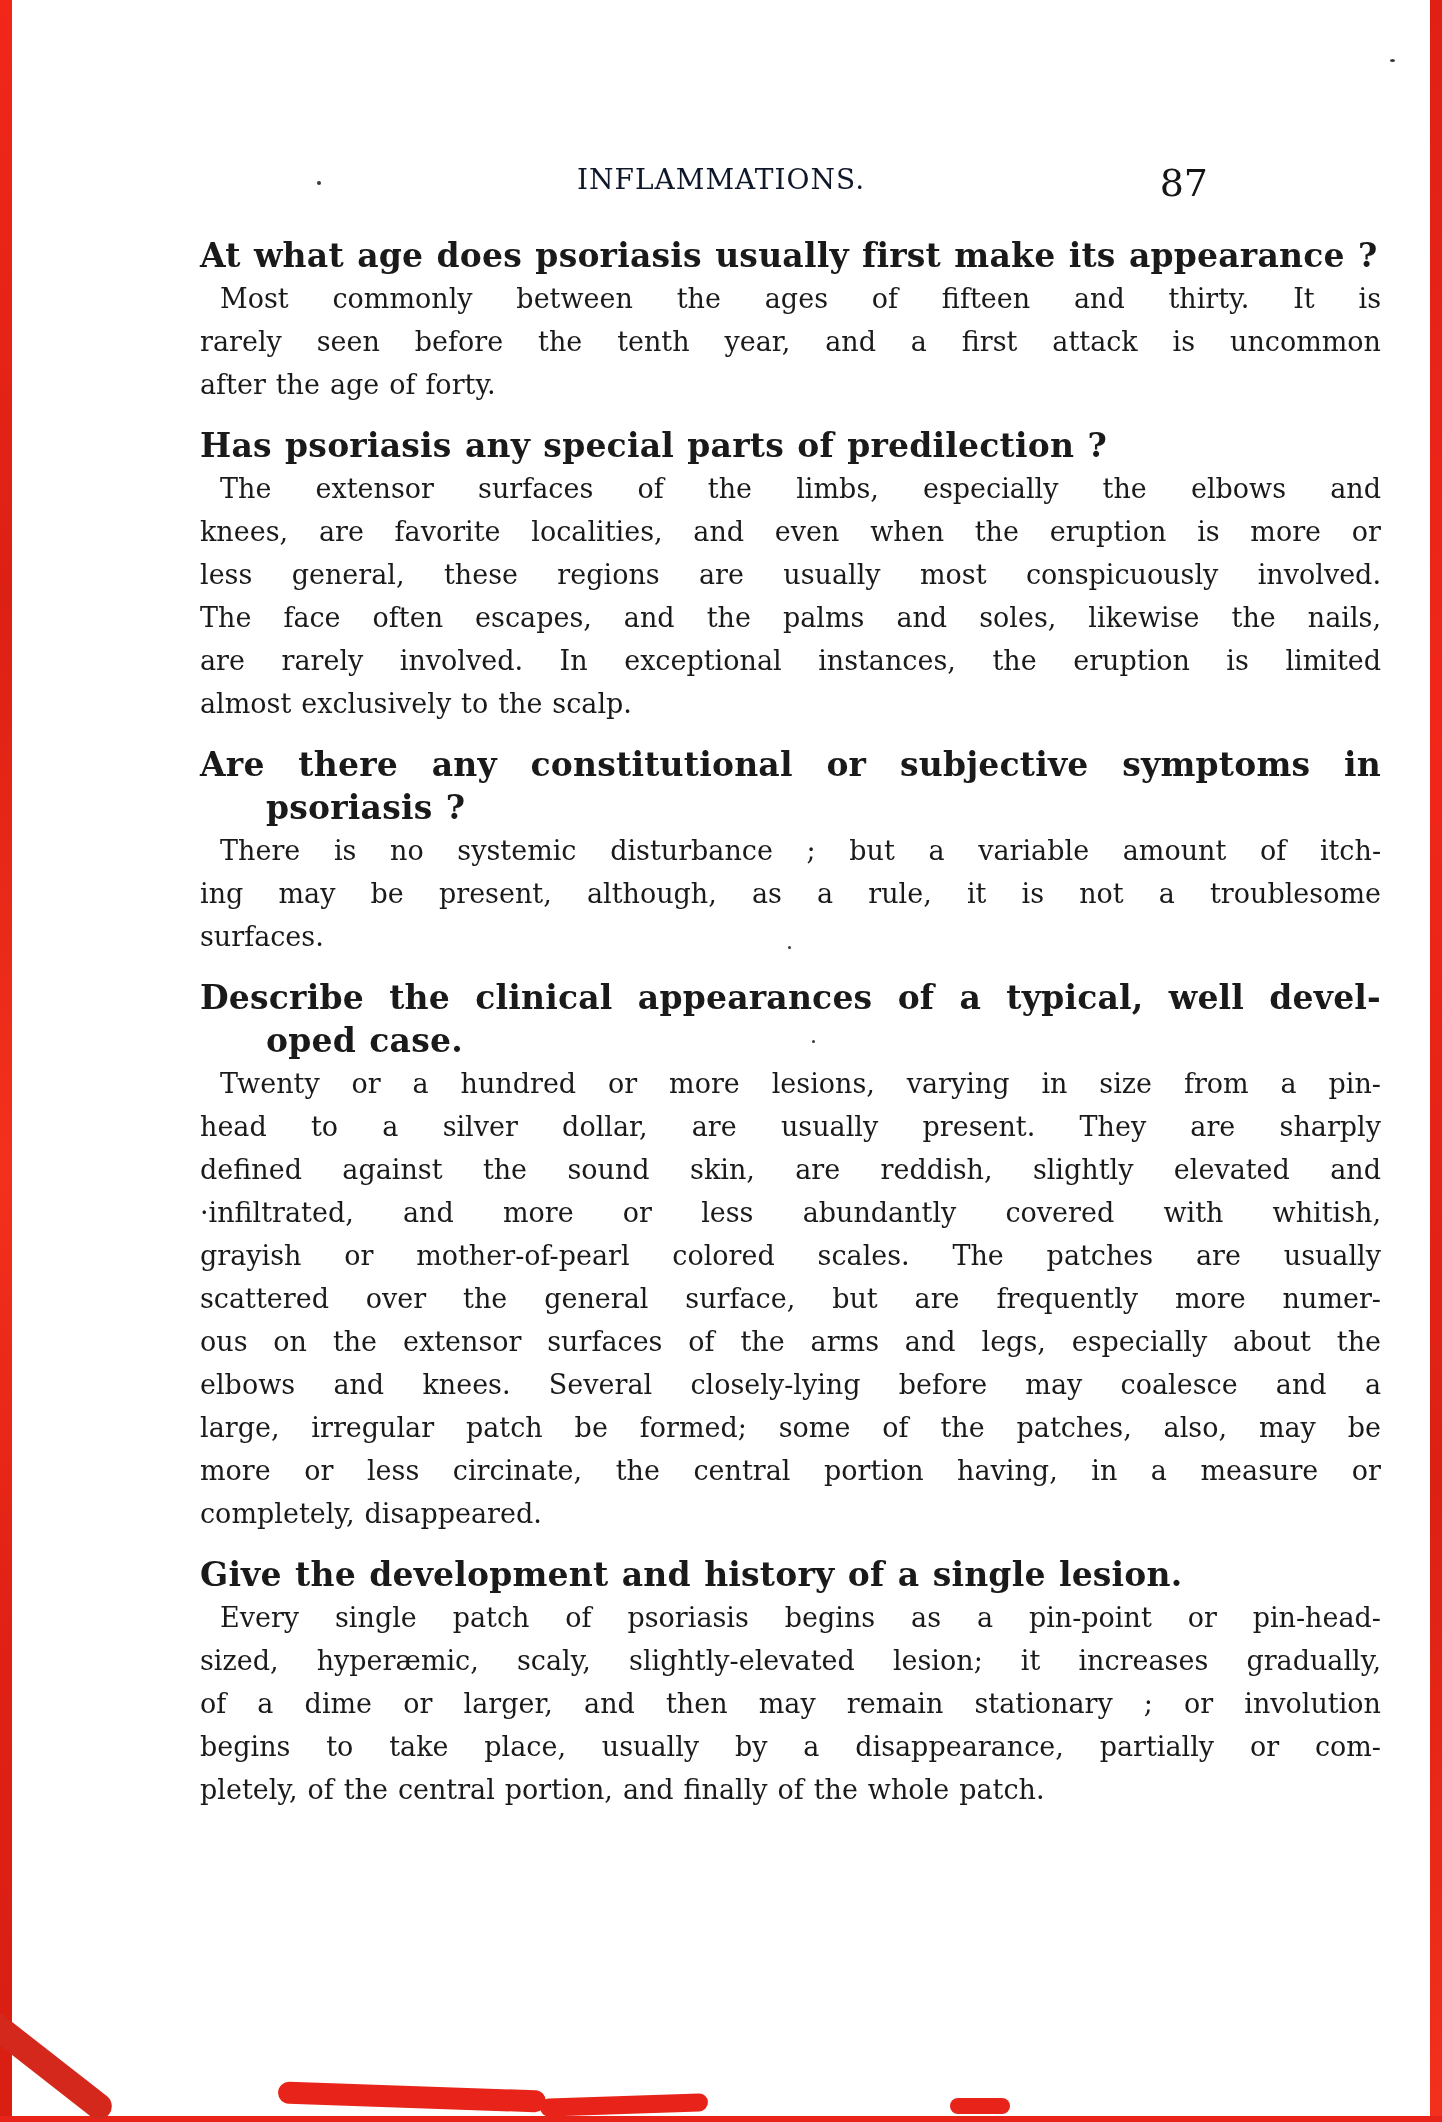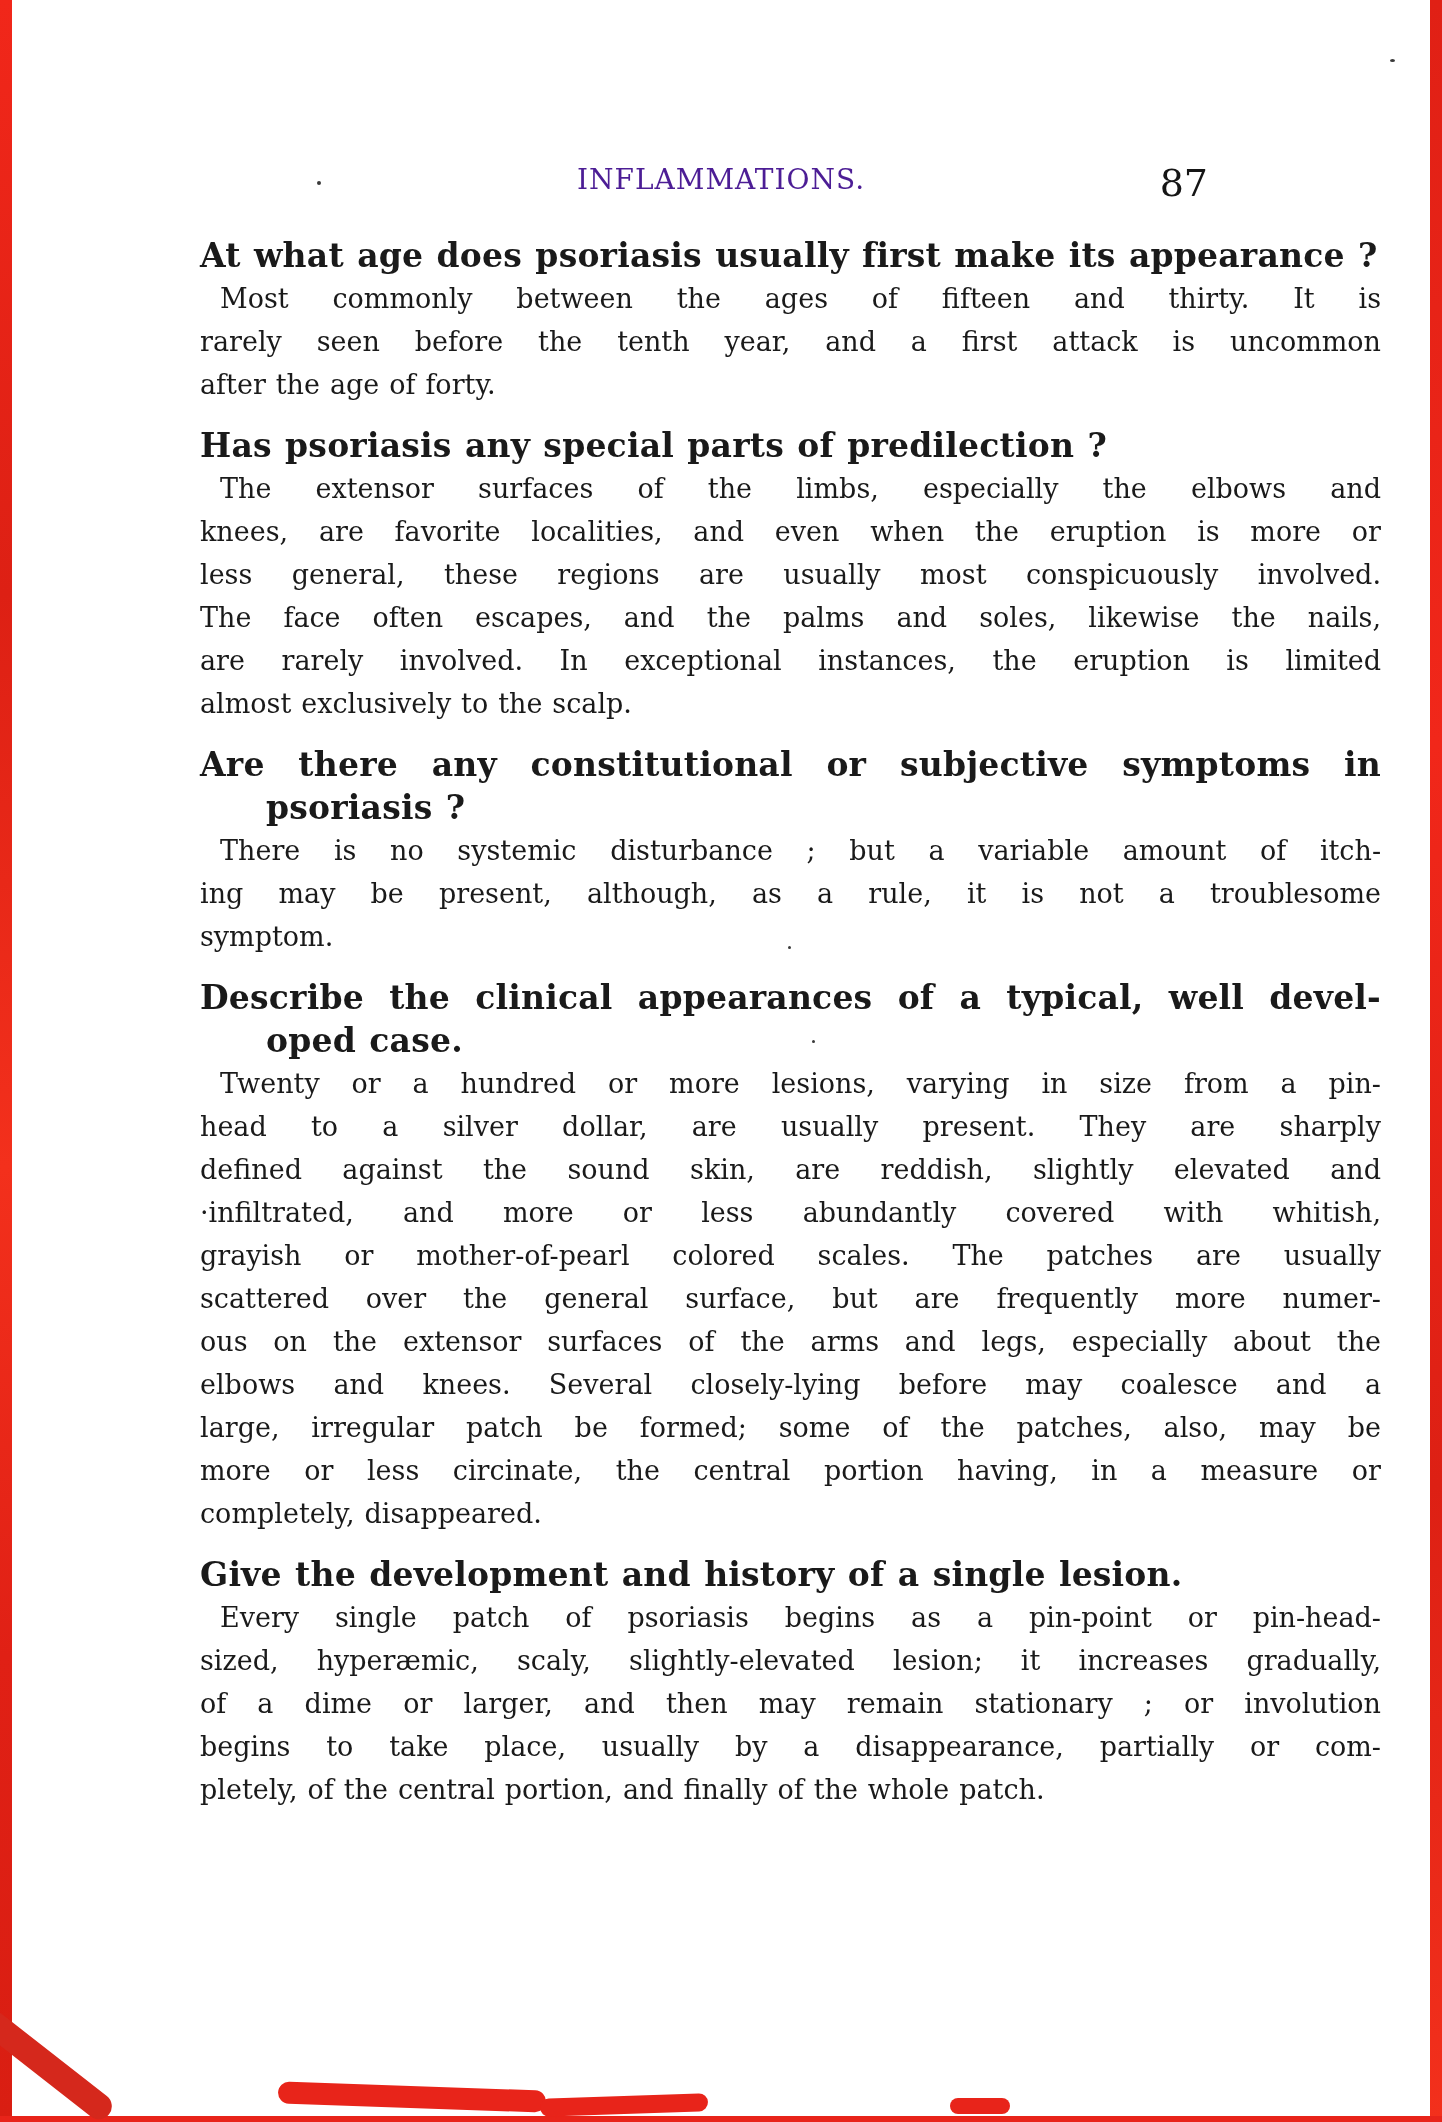--- a/index.html
+++ b/index.html
@@ -18,21 +18,21 @@
   }
   
   .runhead {
     position: absolute;
     top: 163px;
     left: 0;
     width: 1442px;
     text-align: center;
     font-size: 28px;
     letter-spacing: 1px;
-    color: #4c1d95;
+    color: #0f172a;
   }
   .folio {
     position: absolute;
     top: 161px;
     left: 1062px;
     width: 146px;
     text-align: right;
     font-size: 38px;
     color: #151515;
   }
@@ -135,21 +135,21 @@
         </div>
       </section>
       <section class="qa">
         <div class="q">
           <div class="line first">Are there any constitutional or subjective symptoms in</div>
           <div class="line last cont">psoriasis ?</div>
         </div>
         <div class="a">
           <div class="line first">There is no systemic disturbance ; but a variable amount of itch-</div>
           <div class="line cont">ing may be present, although, as a rule, it is not a troublesome</div>
-          <div class="line last cont">symptom.</div>
+          <div class="line last cont">surfaces.</div>
         </div>
       </section>
       <section class="qa">
         <div class="q">
           <div class="line first">Describe the clinical appearances of a typical, well devel-</div>
           <div class="line last cont">oped case.</div>
         </div>
         <div class="a">
           <div class="line first">Twenty or a hundred or more lesions, varying in size from a pin-</div>
           <div class="line cont">head to a silver dollar, are usually present.  They are sharply</div>

